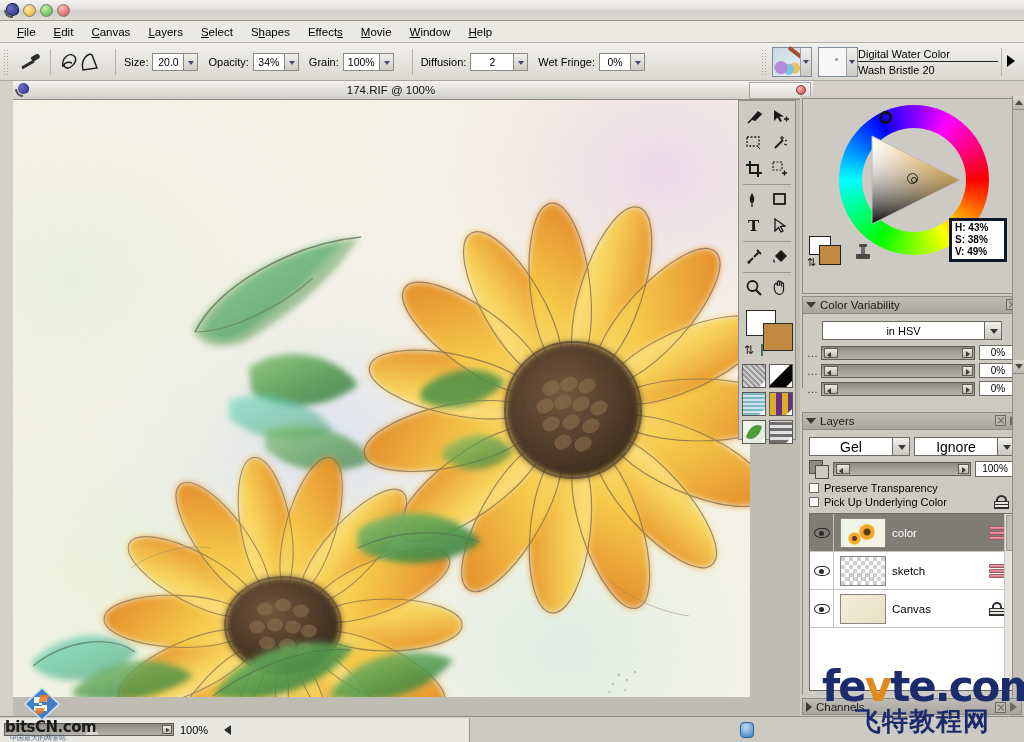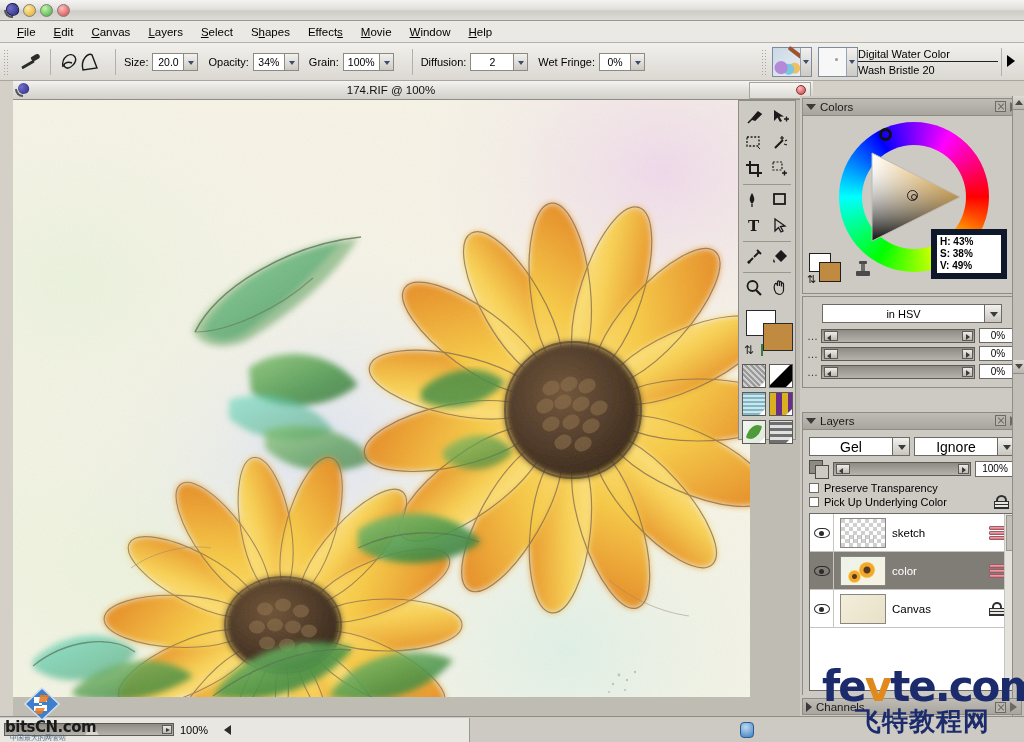--- a/index.html
+++ b/index.html
@@ -278,22 +278,22 @@
   }
   #sat-marker {
     position:absolute; left:90px; top:70px; width:11px; height:11px; border-radius:50%;
     border:1.5px solid #222; background:transparent;
   }
   #sat-marker:after{
     content:"";position:absolute;left:2.5px;top:2.5px;width:4px;height:4px;border-radius:50%;
     border:1px solid #222;
   }
   #hsv-box {
-    position:absolute; right:0px; bottom:6px; width:76px;
-    background:#fff; border:6px solid #0f172a; font-size:10px; line-height:12px;
+    position:absolute; right:0px; bottom:6px; width:58px;
+    background:#fff; border:3px solid #0f172a; font-size:10px; line-height:12px;
     padding:1px 3px; font-weight:bold;
   }
   #colors-footer { position:relative; height:34px; margin-top:-34px; }
   #cf-back { position:absolute; left:4px; top:2px; width:22px; height:19px; background:#fff; border:1.5px solid #1f1f1f;}
   #cf-front { position:absolute; left:14px; top:11px; width:22px; height:20px; background:#c08b40; border:1.5px solid #1f1f1f;}
   #cf-swap { position:absolute; left:2px; top:22px; font-size:11px; color:#111; }
   #cf-clone { position:absolute; left:48px; top:8px; width:20px; height:20px; }
 
   
   .cv-select {
@@ -1069,28 +1069,20 @@
       </div>
     <div class="selector sel-look">
         <div class="fold"></div>
       </div>
   </div>
 </div>
 
 <div id="rightdock">
 
   <div class="palette" style="height:196px">
-    <div class="pal-head">
-      <div class="pal-tri"></div>
-      <div class="pal-title">Colors</div>
-      <div class="pal-head-icons">
-        <div class="ic-close"></div>
-        <div class="ic-arrow"></div>
-      </div>
-    </div>
     <div class="pal-body" style="padding:2px">
       <div id="colorwheel-wrap">
         <div id="colorwheel"></div>
         <div id="colorwheel-inner"></div>
         <svg id="color-triangle" viewBox="0 0 100 100">
           <defs>
             <linearGradient id="triH" x1="0" y1="0" x2="1" y2="0">
               <stop offset="0%" stop-color="#ffffff"></stop>
                 <stop offset="100%" stop-color="#e8a020"></stop>
             </linearGradient>
@@ -1120,20 +1112,27 @@
             <rect x="3" y="12" width="14" height="5" rx="1" fill="#4a4a4a"></rect>
             <rect x="8" y="4" width="4" height="8" fill="#6a6a6a"></rect>
             <rect x="6" y="2" width="8" height="3" rx="1" fill="#4a4a4a"></rect>
           </svg>
         </div>
       </div>
     </div>
   </div>
 
   <div class="palette" style="height:92px">
+    <div class="pal-head">
+      <div class="pal-tri"></div>
+      <div class="pal-title">Color Variability</div>
+      <div class="pal-head-icons">
+        <div class="ic-close"></div>
+      </div>
+    </div>
     <div class="pal-body">
       <div class="cv-select">
         <span>in HSV</span>
         <div class="arrow"></div>
       </div>
       <div class="slider-row">
         <div class="slider-dots">…</div>
         <div class="slider-track">
           <div class="slider-knob"></div>
           <div class="slider-end"></div>
@@ -1198,38 +1197,38 @@
       <div class="chk-row">
         <div class="chkbox"></div>
         <div class="chk-label">Pick Up Underlying Color</div>
         <div id="lock-icon">
             <div class="sh"></div>
             <div class="bd"></div>
           </div>
       </div>
 
       <div id="layer-list">
+        <div class="layer-row sel">
+          <div class="eye-cell">
+              <div class="eye"></div>
+            </div>
+          <div class="layer-thumb th-color"></div>
+          <div class="layer-name">color</div>
+          <div class="layer-icon stack-ic">
+              <div class="s s1"></div>
+              <div class="s s2"></div>
+              <div class="s s3"></div>
+            </div>
+        </div>
         <div class="layer-row">
           <div class="eye-cell">
               <div class="eye"></div>
             </div>
           <div class="layer-thumb th-sketch"></div>
           <div class="layer-name">sketch</div>
-          <div class="layer-icon stack-ic">
-              <div class="s s1"></div>
-              <div class="s s2"></div>
-              <div class="s s3"></div>
-            </div>
-        </div>
-        <div class="layer-row sel">
-          <div class="eye-cell">
-              <div class="eye"></div>
-            </div>
-          <div class="layer-thumb th-color"></div>
-          <div class="layer-name">color</div>
           <div class="layer-icon stack-ic">
               <div class="s s1"></div>
               <div class="s s2"></div>
               <div class="s s3"></div>
             </div>
         </div>
         <div class="layer-row">
           <div class="eye-cell">
               <div class="eye"></div>
             </div>

